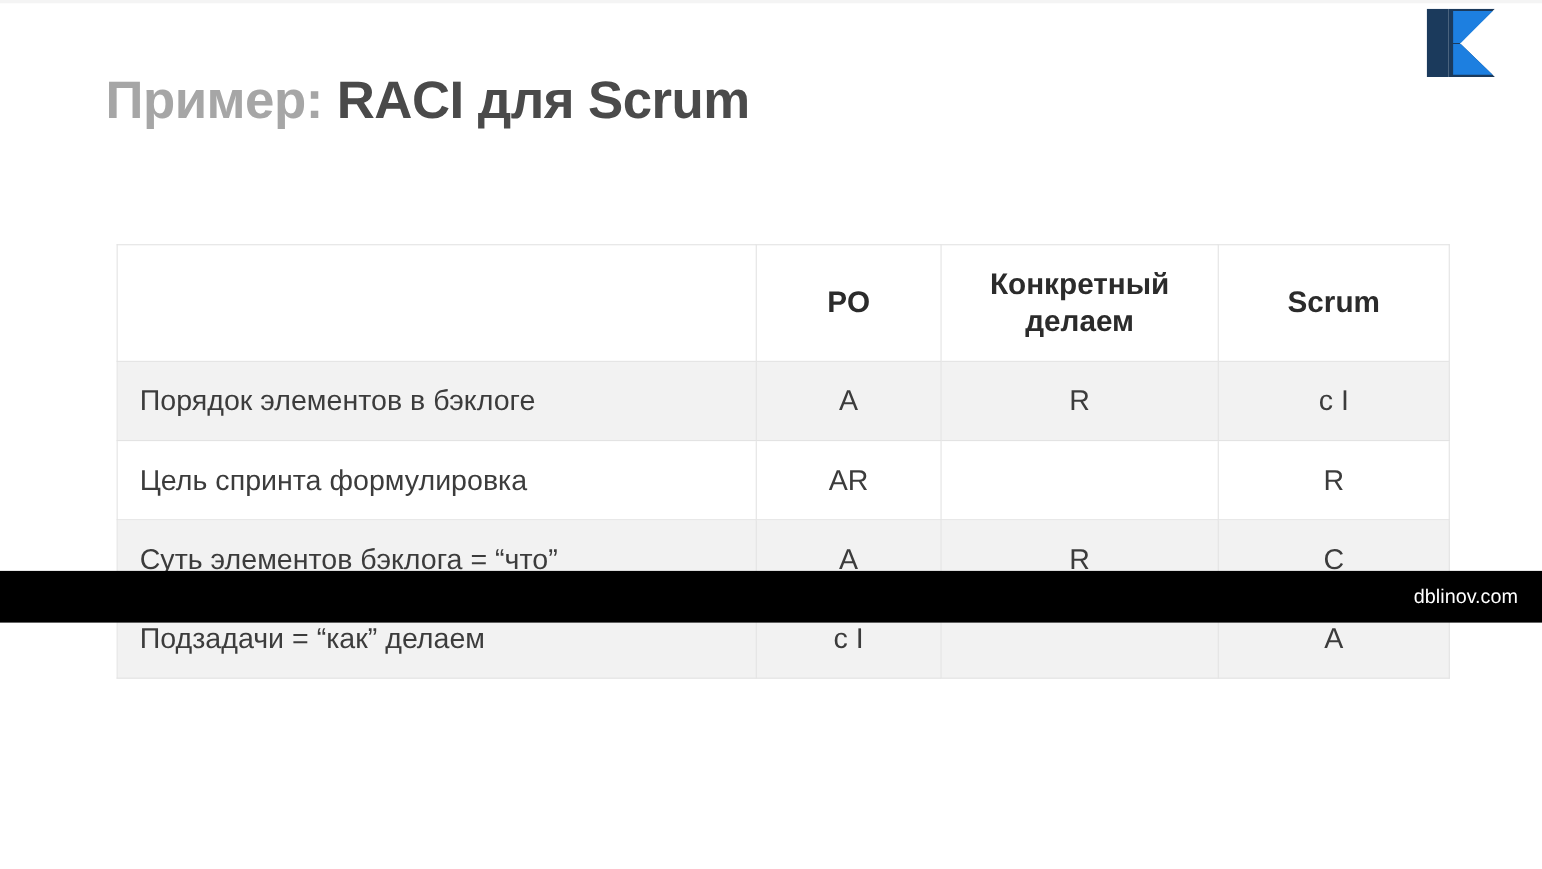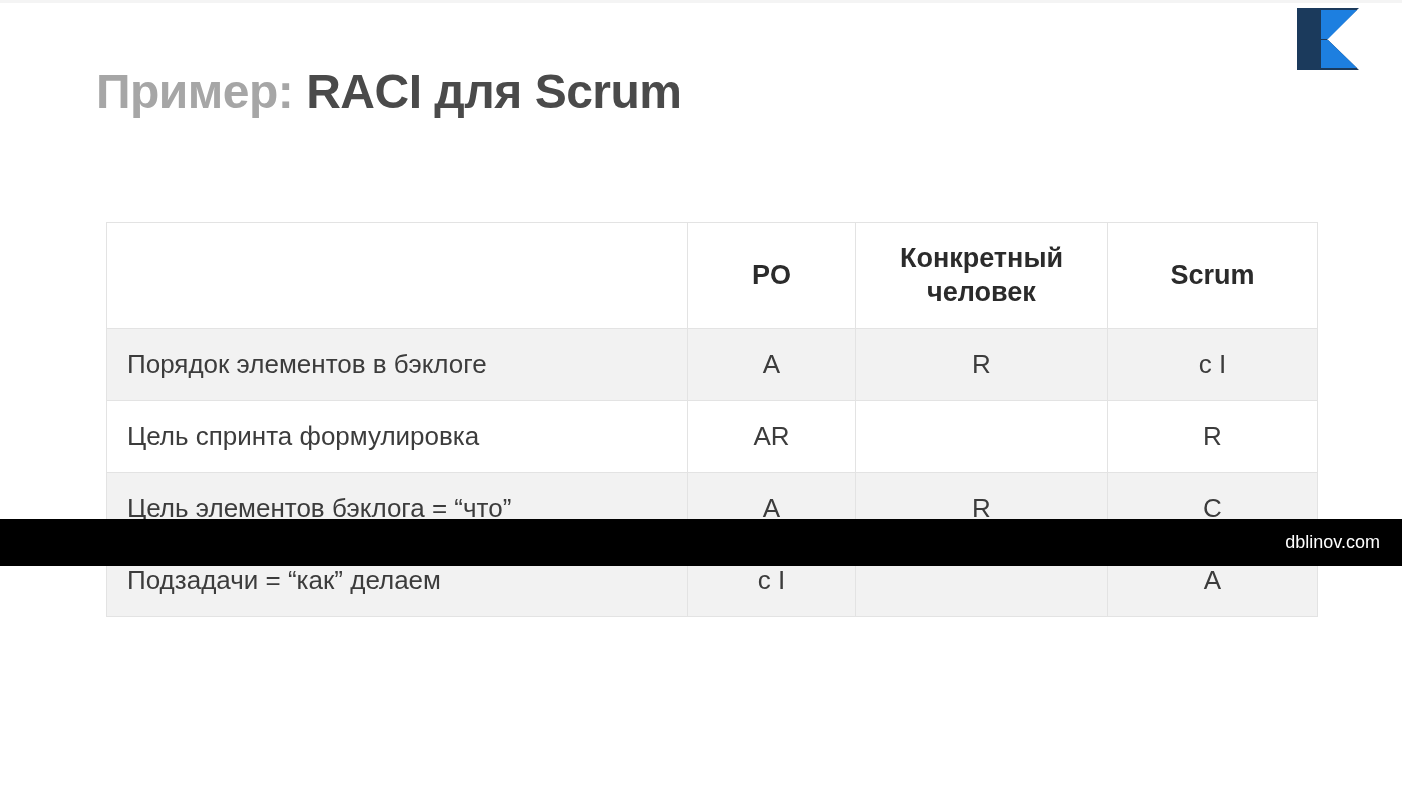--- a/index.html
+++ b/index.html
@@ -152,39 +152,39 @@
     <colgroup>
       <col class="c-task">
         <col class="c-po">
         <col class="c-man">
         <col class="c-devs">
     </colgroup>
     <thead>
       <tr>
         <th class="th-task"></th>
         <th>PO</th>
-        <th>Конкретный человек</th>
+        <th>Конкретный делаем</th>
         <th>Scrum</th>
       </tr>
     </thead>
     <tbody>
       <tr class="shaded">
         <td class="task">Порядок элементов в бэклоге</td>
         <td class="val">A</td>
         <td class="val">R</td>
         <td class="val">c I</td>
       </tr>
       <tr class="plain">
         <td class="task">Цель спринта формулировка</td>
         <td class="val">AR</td>
         <td class="val"></td>
         <td class="val">R</td>
       </tr>
       <tr class="shaded">
-        <td class="task">Цель элементов бэклога = “что”</td>
+        <td class="task">Суть элементов бэклога = “что”</td>
         <td class="val">A</td>
         <td class="val">R</td>
         <td class="val">C</td>
       </tr>
       <tr class="shaded">
         <td class="task">Подзадачи = “как” делаем</td>
         <td class="val">c I</td>
         <td class="val"></td>
         <td class="val">A</td>
       </tr>

